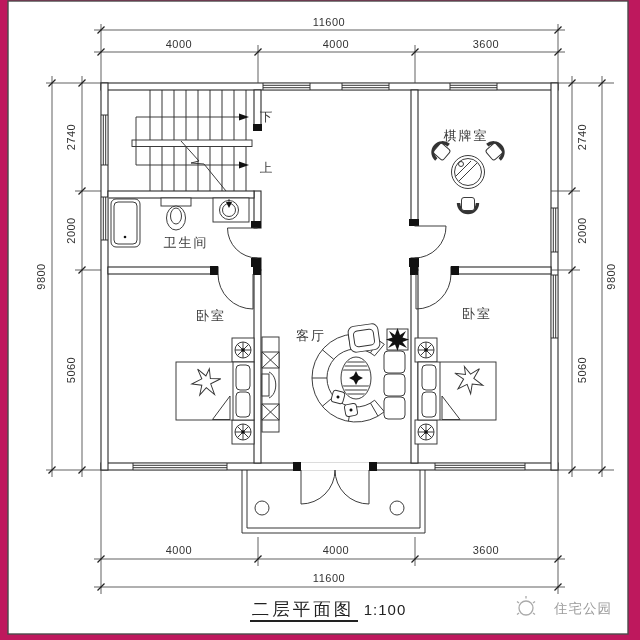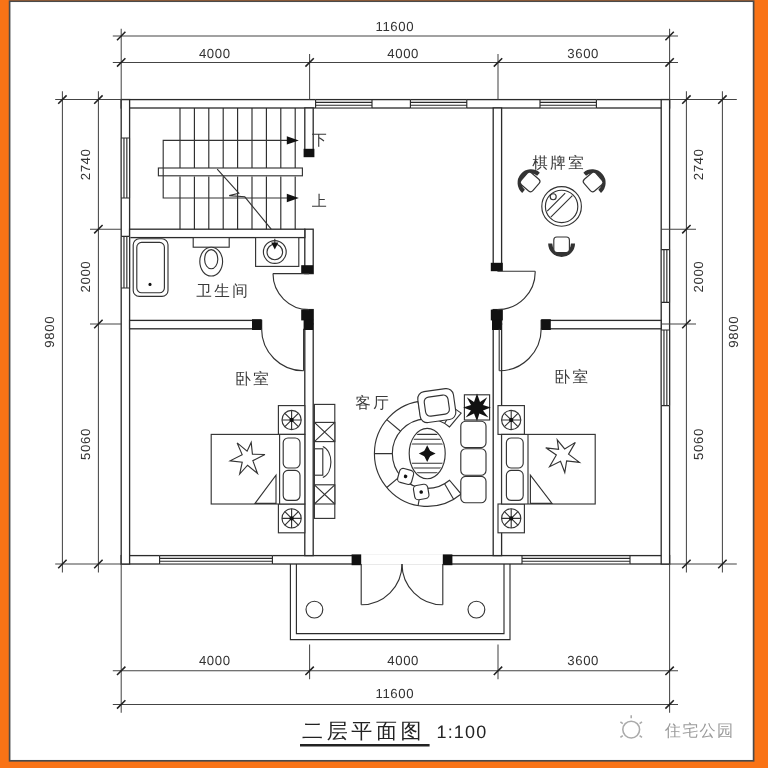--- a/index.html
+++ b/index.html
@@ -1,16 +1,16 @@
 <!DOCTYPE html>
 <html><head>
 <meta charset="utf-8">
 <style>
   html,body{margin:0;padding:0;background:#fff;}
-  #canvas{position:relative;width:640px;height:640px;background:#f97316;overflow:hidden;
+  #canvas{position:relative;width:640px;height:640px;background:#be185d;overflow:hidden;
           font-family:"Liberation Sans","DejaVu Sans",sans-serif;}
   svg{position:absolute;left:0;top:0;}
   text{font-family:"Liberation Sans","DejaVu Sans",sans-serif;fill:#333;}
   .dimtxt{font-size:11px;letter-spacing:0.5px;}
   .roomtxt{font-size:13px;letter-spacing:2px;fill:#3a3a3a;}
   .smalltxt{font-size:12.5px;fill:#3a3a3a;}
   .titletxt{font-size:17.5px;letter-spacing:3px;fill:#222;}
   .scaletxt{font-size:15px;fill:#222;letter-spacing:1px;}
   .wmtxt{font-size:13.5px;fill:#9b9b9b;letter-spacing:1px;}
   .wall{fill:#fff;stroke:#2b2b2b;stroke-width:1.1;}

